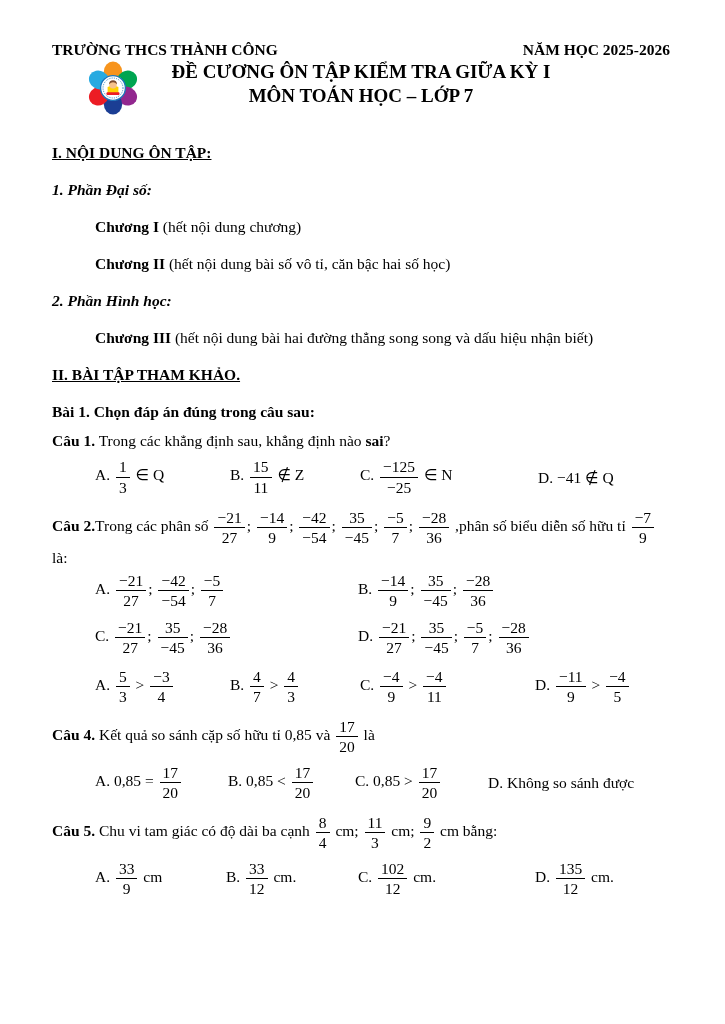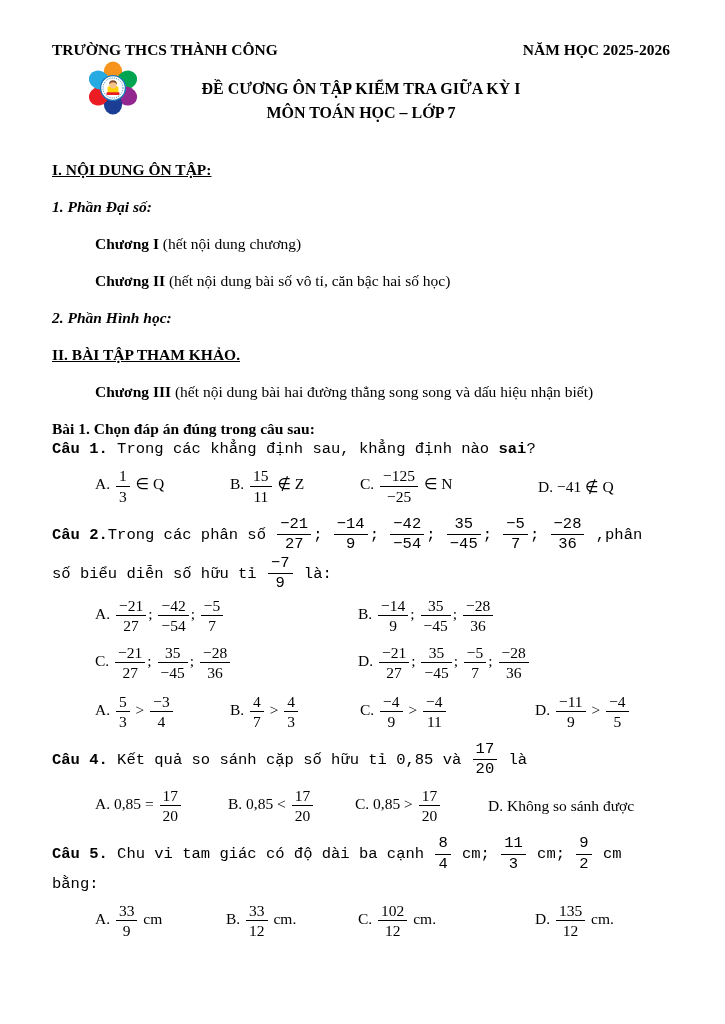--- a/index.html
+++ b/index.html
@@ -9,30 +9,30 @@
     width:725px; height:1024px;
     background:#fff;
     color:#000;
     font-family:"Liberation Serif", serif;
     font-size:15.5px;
     padding:40px 55px 13px 52px;
     overflow:hidden;
   }
   .hdr { display:flex; justify-content:space-between; font-weight:bold; font-size:15.5px; line-height:20px; }
   .logo-wrap { position:absolute; left:86px; top:60px; width:54px; height:56px; }
-  .titles { margin-top:17px; text-align:center; font-weight:bold; font-size:16px; line-height:24px; }
+  .titles { text-align:center; font-weight:bold; font-size:19px; line-height:24px; }
   .sec-h { font-weight:bold; }
   .u { text-decoration:underline; }
   .line { line-height:21px; }
   .mt-big { margin-top:34px; }
   .mt { margin-top:16px; }
   .bih { font-weight:bold; font-style:italic; }
   .indent { padding-left:43px; }
   .b { font-weight:bold; }
-  .q { line-height:21px;font-family:Liberation Mono, monospace; }
+  .q { margin-top:8px; line-height:21px; }
   .frac { display:inline-block; vertical-align:middle; text-align:center; margin:1px 2px; line-height:1.1; }
   .frac .num { display:block; padding:0 3px 1px; border-bottom:1px solid #000; }
   .frac .den { display:block; padding:1px 3px 0; }
   .opts { display:grid; padding-left:43px; align-items:center; margin-top:3px; margin-bottom:6px; min-height:46px; }
   .opts > div { line-height:21px; }
   .oq1 { grid-template-columns:135px 130px 178px auto; }
   .oq2 { grid-template-columns:263px auto; row-gap:8px; }
   .oq3 { grid-template-columns:135px 130px 175px auto; }
   .oq4 { grid-template-columns:133px 127px 133px auto; }
   .oq5 { grid-template-columns:131px 132px 177px auto; }
@@ -69,23 +69,23 @@
   <div class="titles">
     <div>ĐỀ CƯƠNG ÔN TẬP KIỂM TRA GIỮA KỲ I</div>
     <div>MÔN TOÁN HỌC – LỚP 7</div>
   </div>
 
   <div class="line sec-h u mt-big">I. NỘI DUNG ÔN TẬP:</div>
   <div class="line bih mt">1. Phần Đại số:</div>
   <div class="line indent mt"><span class="b">Chương I</span><span> (hết nội dung chương)</span></div>
   <div class="line indent mt"><span class="b">Chương II</span><span> (hết nội dung bài số vô tỉ, căn bậc hai số học)</span></div>
   <div class="line bih mt">2. Phần Hình học:</div>
+  <div class="line indent mt"><span class="b">Chương III</span><span> (hết nội dung bài hai đường thẳng song song và dấu hiệu nhận biết)</span></div>
+
   <div class="line sec-h u mt">II. BÀI TẬP THAM KHẢO.</div>
-
-  <div class="line indent mt"><span class="b">Chương III</span><span> (hết nội dung bài hai đường thẳng song song và dấu hiệu nhận biết)</span></div>
   <div class="line sec-h mt">Bài 1. Chọn đáp án đúng trong câu sau:</div>
 
   <div class="q"><span class="b">Câu 1.</span><span> Trong các khẳng định sau, khẳng định nào </span><span class="b">sai</span><span>?</span></div>
   <div class="opts oq1">
     <div><span>A. </span><span class="frac"><span class="num">1</span><span class="den">3</span></span><span> ∈ Q</span></div>
     <div><span>B. </span><span class="frac"><span class="num">15</span><span class="den">11</span></span><span> ∉ Z</span></div>
     <div><span>C. </span><span class="frac"><span class="num">−125</span><span class="den">−25</span></span><span> ∈ N</span></div>
     <div><span>D. −41 ∉ Q</span></div>
   </div>
 

